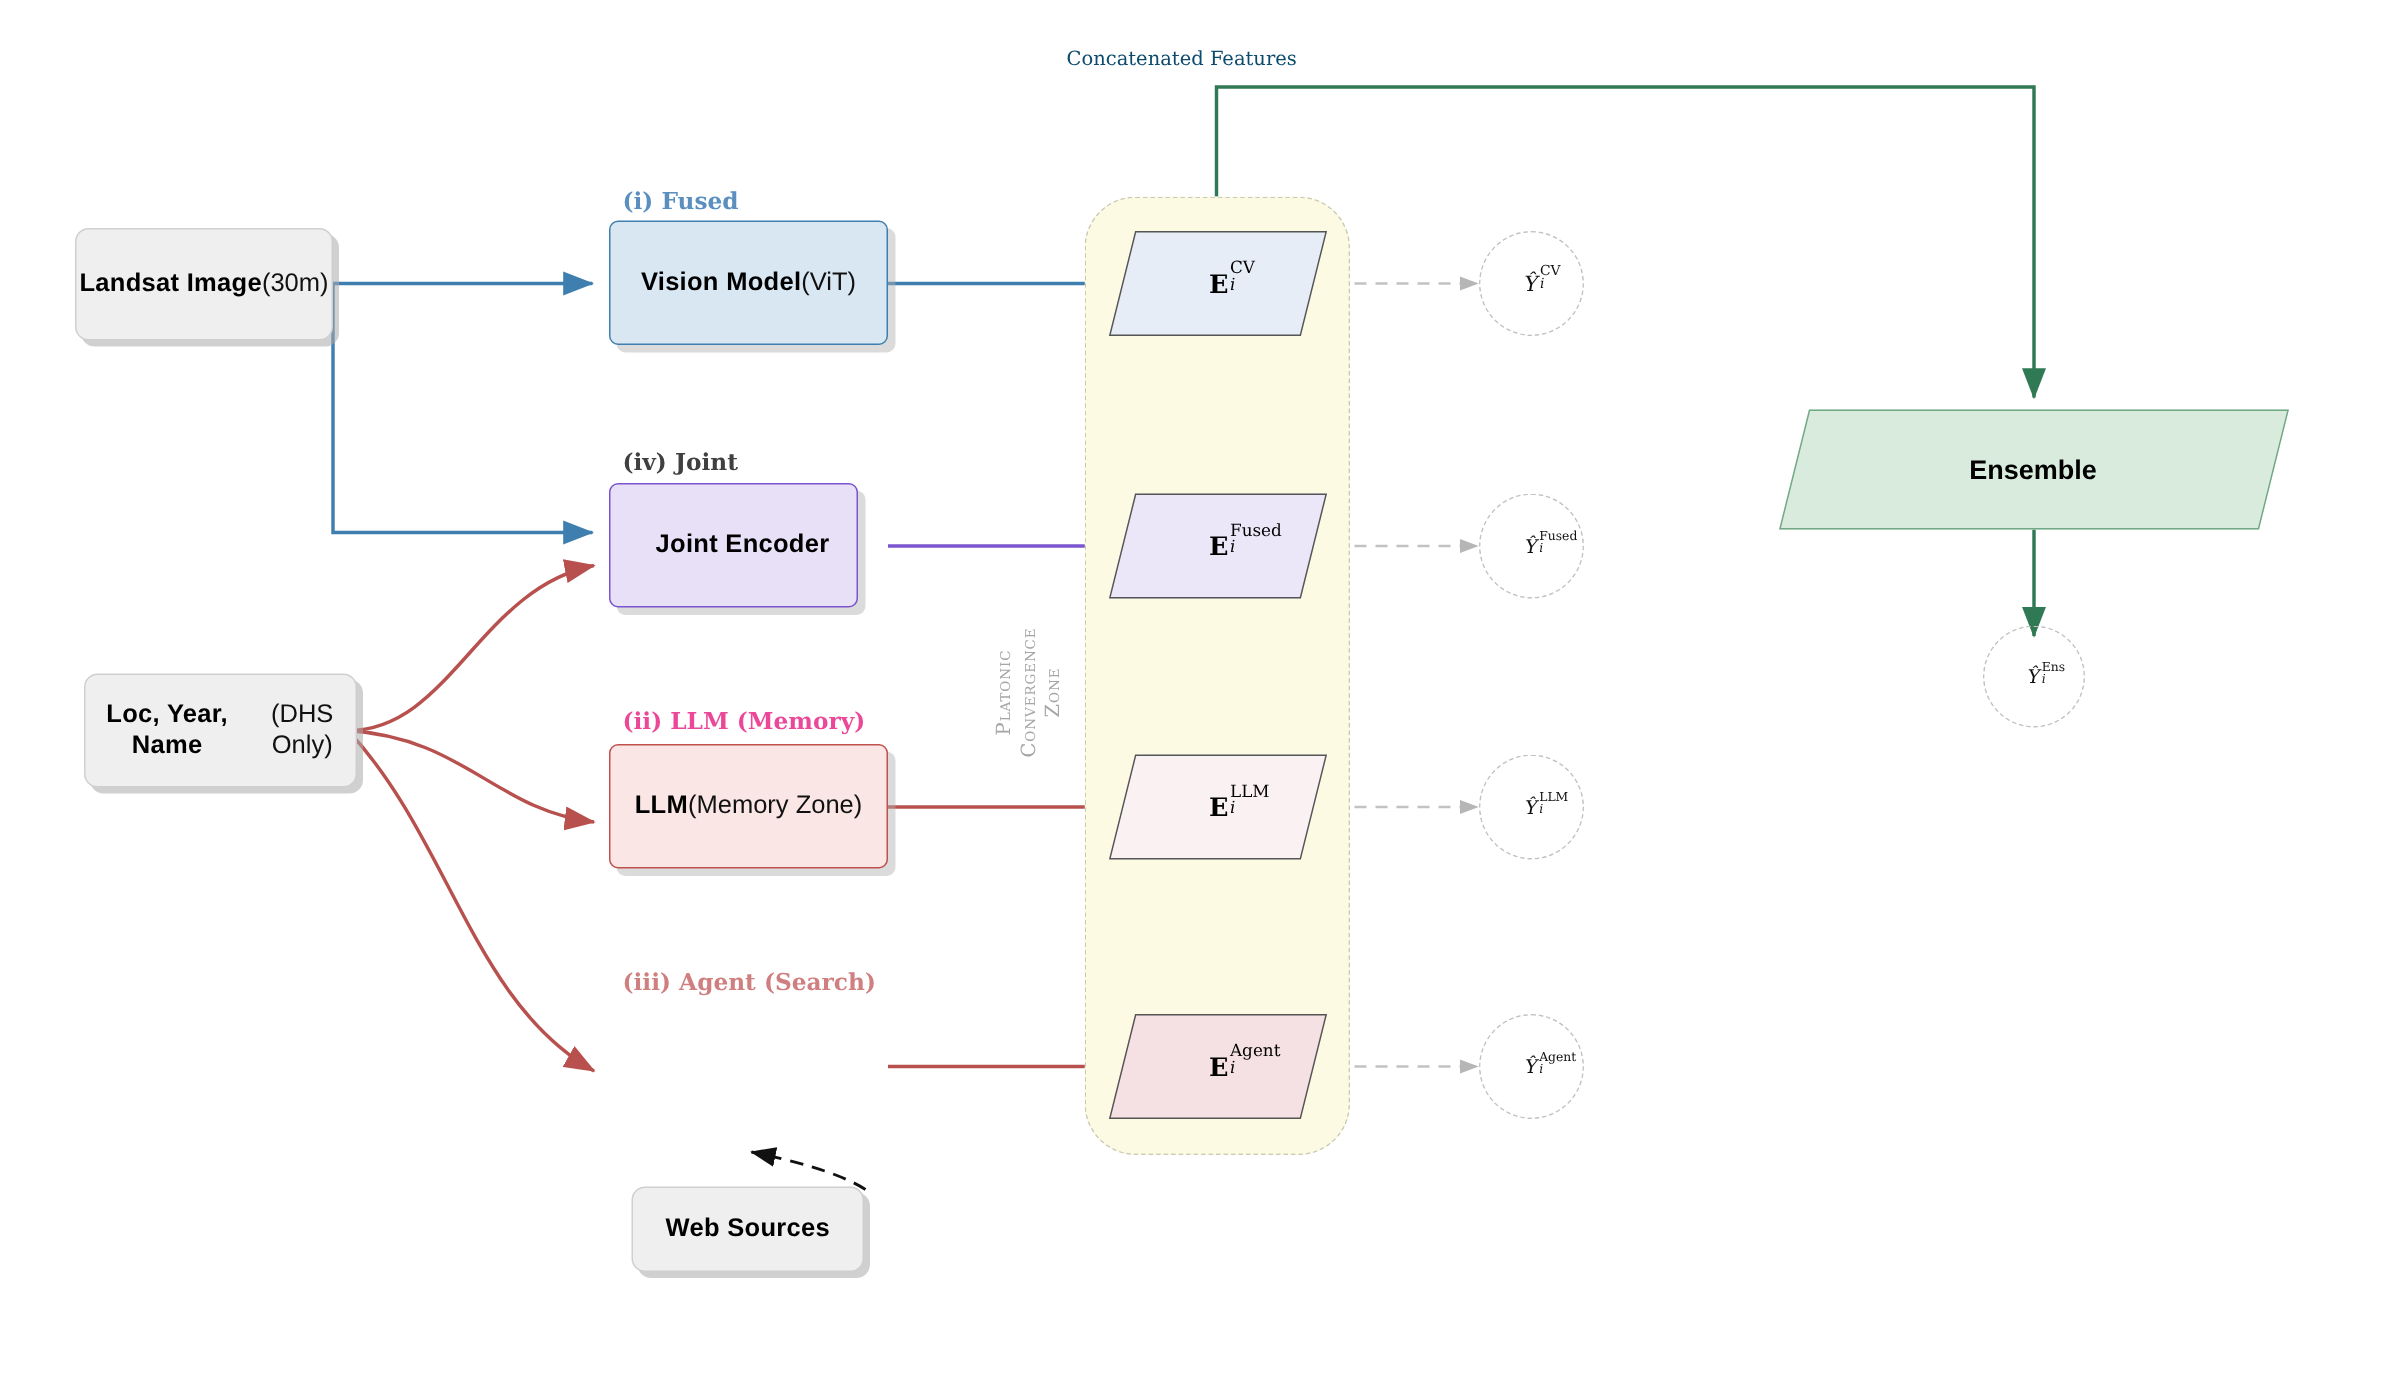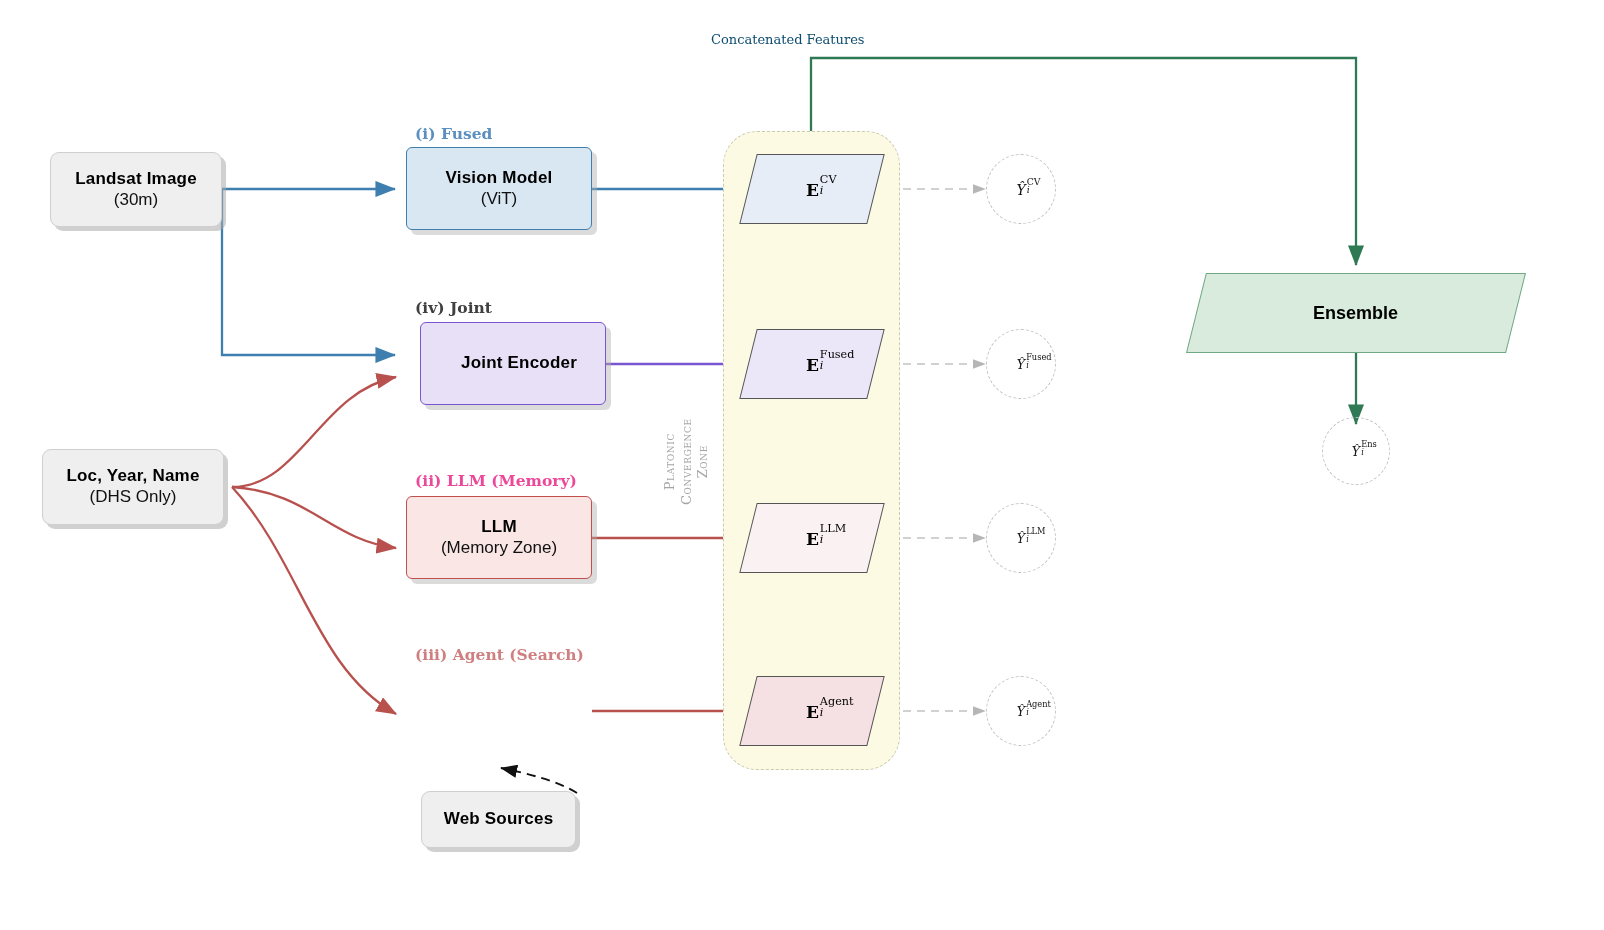--- a/index.html
+++ b/index.html
@@ -23,37 +23,36 @@
     width: 1604px;
     height: 930px;
     pointer-events: none;
   }
 
   
   .node {
     position: absolute;
     box-sizing: border-box;
     display: flex;
-    flex-direction: column;
+    flex-direction: row;
     align-items: center;
     justify-content: center;
     text-align: center;
     line-height: 1.22;
   }
   .node .l1 {
     font-weight: bold;
     font-size: 17px;
     color: #000;
     letter-spacing: .2px;
   }
   .node .l2 {
     font-weight: normal;
     font-size: 17px;
     color: #111;
-    text-align: right;
   }
 
   .io-node {
     background: #efefef;
     border: 1.2px solid #cfcfcf;
     border-radius: 9px;
     box-shadow: 4px 4px 0 0 rgba(170,170,170,0.55);
   }
 
   .model-node {
@@ -252,35 +251,35 @@
   <div class="stage-label sl-llm" style="left:415px; top:471px;">(ii) LLM (Memory)</div>
   <div class="stage-label sl-agent" style="left:415px; top:645px;">(iii) Agent (Search)</div>
 
   <div class="concat-label" style="left:711px; top:32px;">Concatenated Features</div>
 
   <div class="node io-node" style="left:50px; top:152px; width:172px; height:75px;">
     <span class="l1">Landsat Image</span>
     <span class="l2">(30m)</span>
   </div>
 
-  <div class="node io-node" style="left:42px; top:449px; width:182px; height:76px;">
+  <div class="node io-node" style="left:56px; top:449px; width:182px; height:76px;">
     <span class="l1">Loc, Year, Name</span>
     <span class="l2">(DHS Only)</span>
   </div>
 
   <div class="node io-node" style="left:421px; top:791px; width:155px; height:57px;">
     <span class="l1">Web Sources</span>
   </div>
 
   <div class="node model-node model-vision" style="left:406px; top:147px; width:186px; height:83px;">
     <span class="l1">Vision Model</span>
     <span class="l2">(ViT)</span>
   </div>
 
-  <div class="node model-node model-joint" style="left:420px; top:322px; width:186px; height:83px;padding-left:12px;">
+  <div class="node model-node model-joint" style="left:406px; top:322px; width:166px; height:83px;padding-left:12px;">
     <span class="l1">Joint Encoder</span>
   </div>
 
   <div class="node model-node model-llm" style="left:406px; top:496px; width:186px; height:83px;">
     <span class="l1">LLM</span>
     <span class="l2">(Memory Zone)</span>
   </div>
 
 
   <div class="para p-cv" style="left:748px; top:154px; width:128px; height:70px;">

